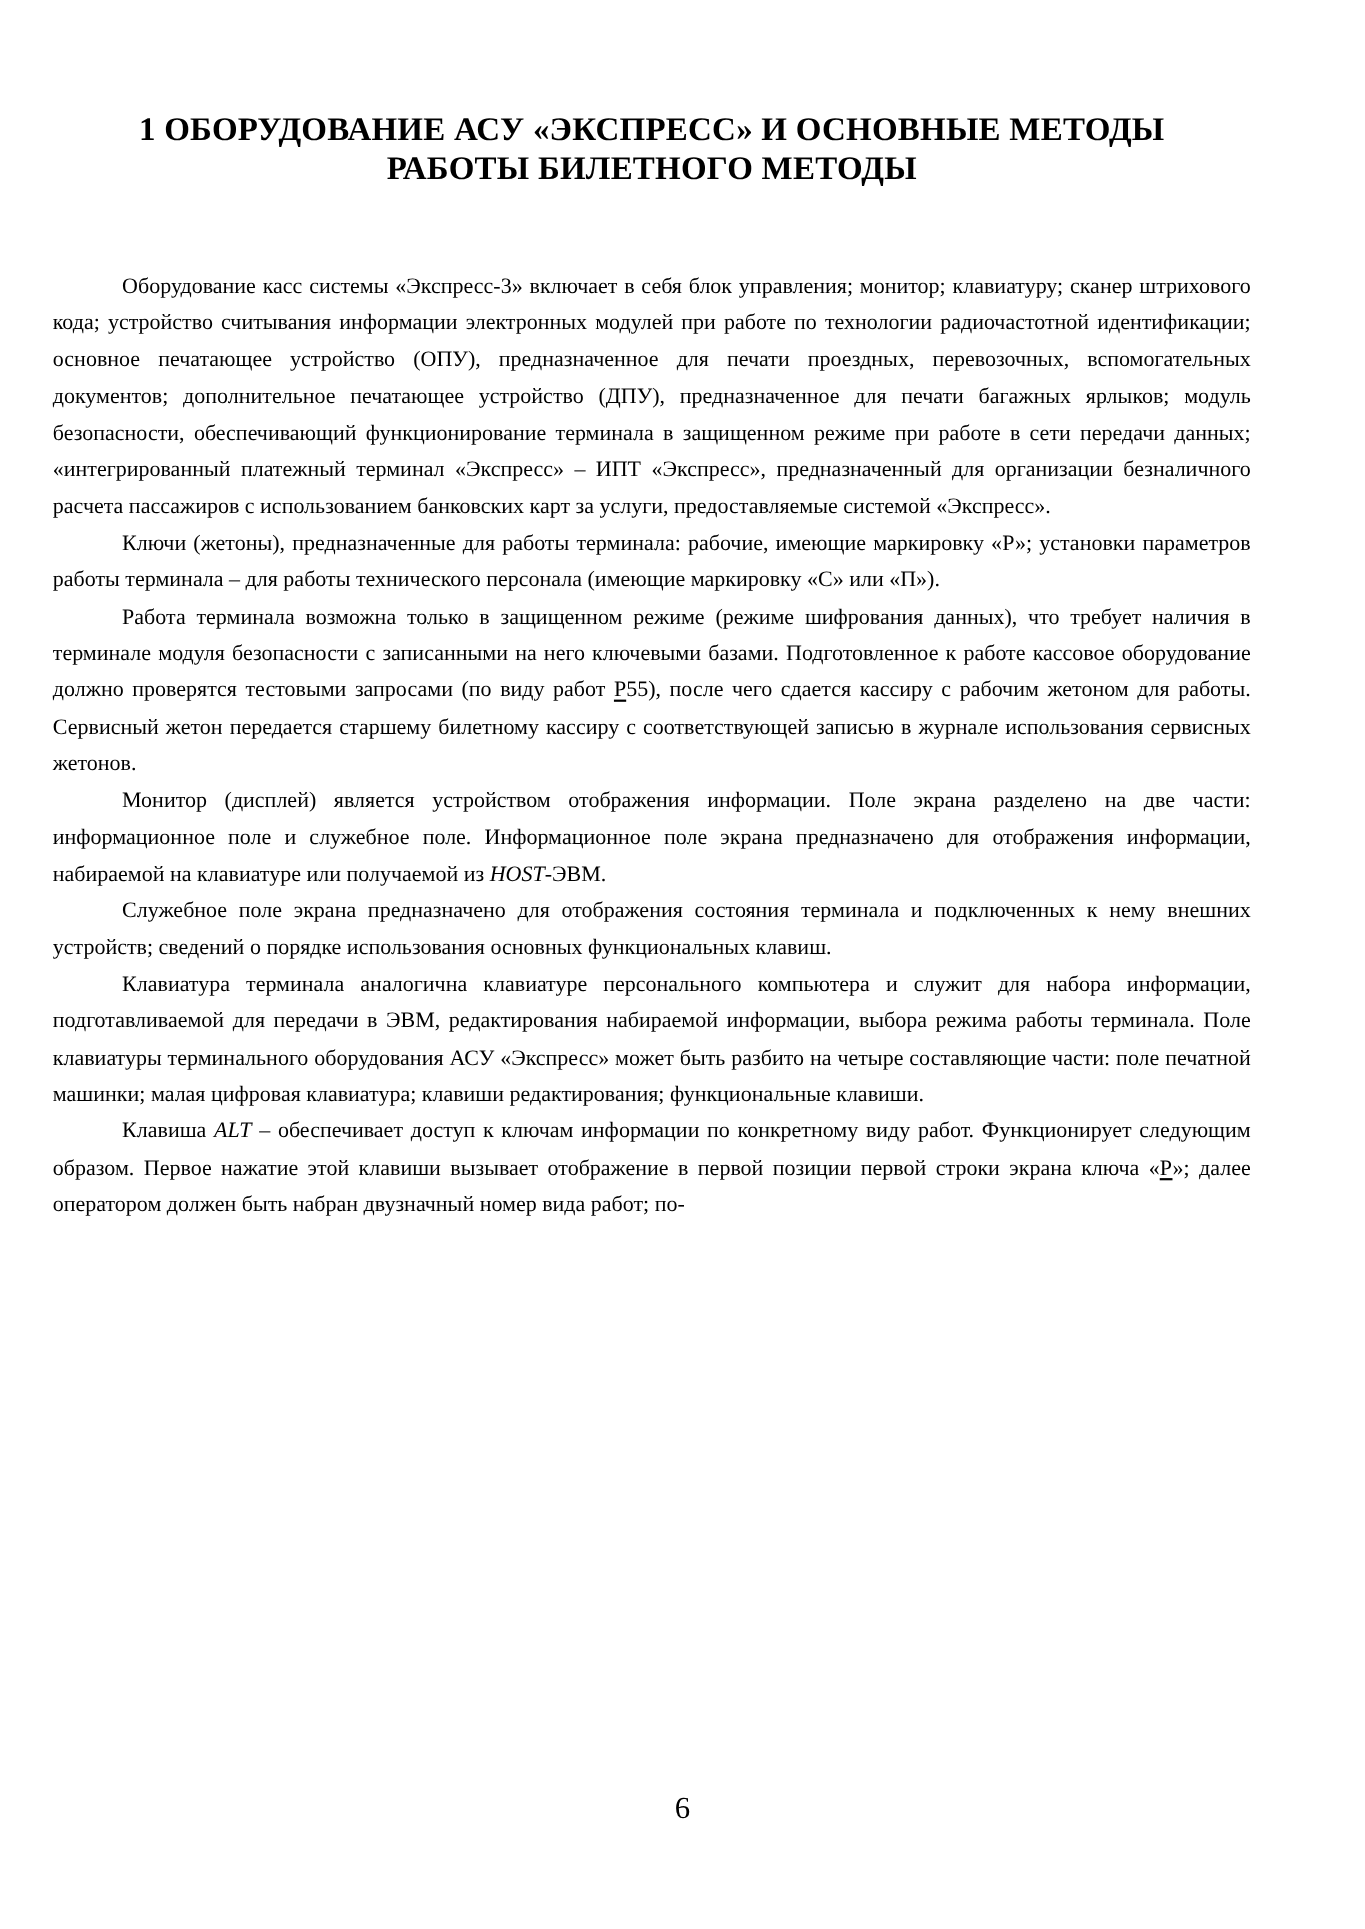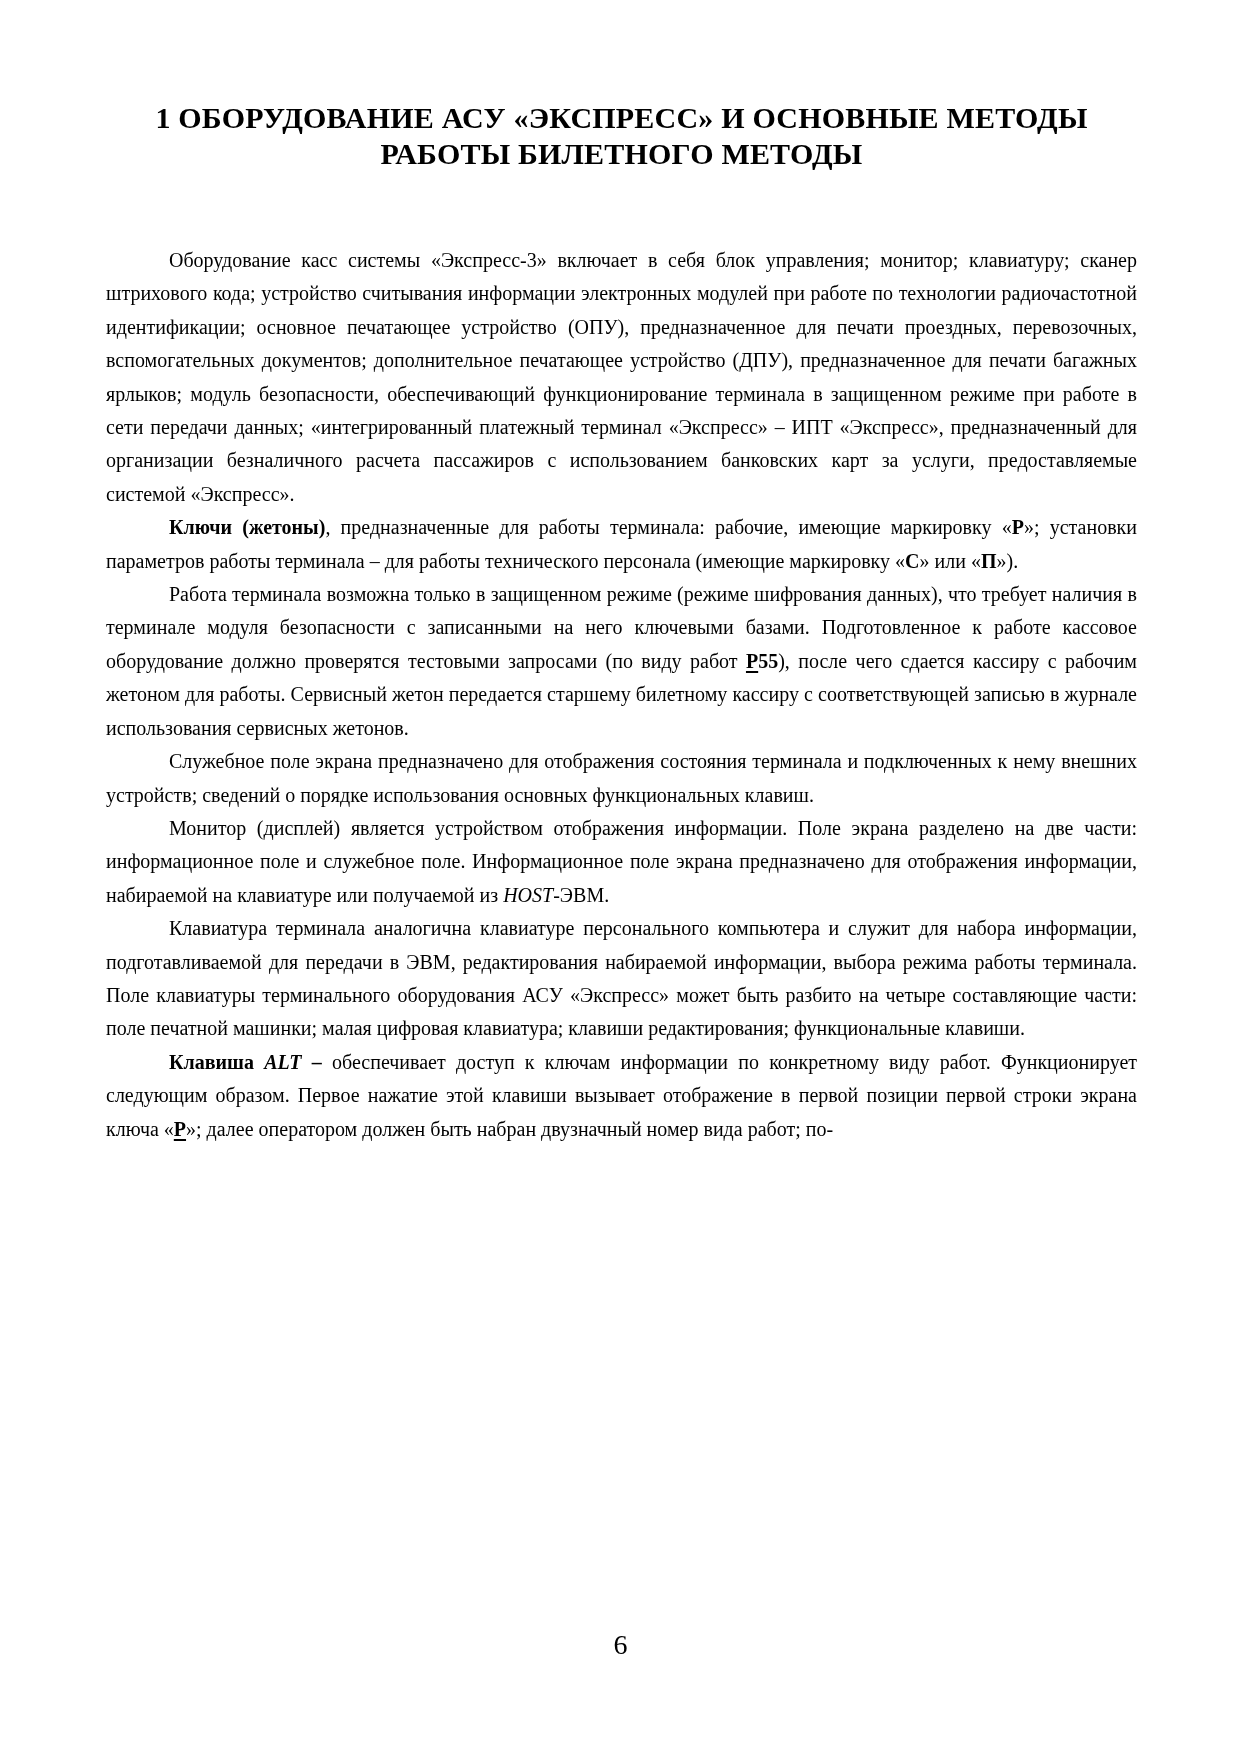--- a/index.html
+++ b/index.html
@@ -9,21 +9,21 @@
   }
   .page {
     position: relative;
     width: 1241px;
     height: 1754px;
     margin: 0 auto;
     background: #ffffff;
     color: #000000;
     font-family: "Liberation Serif", "DejaVu Serif", serif;
     box-sizing: border-box;
-    padding: 100px 104px 0 106px;
+    padding: 100px 104px 0 48px;
     overflow: hidden;
   }
   .doc-title {
     margin: 0 0 72px 0;
     text-align: center;
     font-size: 30px;
     font-weight: bold;
     line-height: 36px;
     letter-spacing: 0.2px;
   }
@@ -32,21 +32,21 @@
     font-size: 20px;
     line-height: 33.4px;
     text-align: justify;
     hyphens: auto;
     -webkit-hyphens: auto;
   }
   .doc-body p {
     margin: 0;
     text-indent: 63px;
   }
-  .b { font-weight: bold; }
+  .b { font-weight: normal; }
   .i { font-style: italic; }
   .u { text-decoration: underline; text-decoration-thickness: 2px; text-underline-offset: 3px; }
   .page-number {
     position: absolute;
     left: 0;
     right: 0;
     top: 1628px;
     text-align: center;
     font-size: 28px;
     line-height: 33px;
@@ -59,21 +59,21 @@
 
   <h1 class="doc-title">
     <span>1 ОБОРУДОВАНИЕ АСУ «ЭКСПРЕСС» И ОСНОВНЫЕ МЕТОДЫ</span>
     <span>РАБОТЫ БИЛЕТНОГО МЕТОДЫ</span>
   </h1>
 
   <div class="doc-body">
     <p><span>Оборудование касс системы «Экспресс-3» включает в себя блок управления; монитор; клавиатуру; сканер штрихового кода; устройство считывания информации электронных модулей при работе по технологии радиочастотной идентификации; основное печатающее устройство (ОПУ), предназначенное для печати проездных, перевозочных, вспомогательных документов; дополнительное печатающее устройство (ДПУ), предназначенное для печати багажных ярлыков; модуль безопасности, обеспечивающий функционирование терминала в защищенном режиме при работе в сети передачи данных; «интегрированный платежный терминал «Экспресс» – ИПТ «Экспресс», предназначенный для организации безналичного расчета пассажиров с использованием банковских карт за услуги, предоставляемые системой «Экспресс».</span></p>
     <p><span class="b">Ключи (жетоны)</span><span>, предназначенные для работы терминала: рабочие, имеющие маркировку «</span><span class="b">Р</span><span>»; установки параметров работы терминала – для работы технического персонала (имеющие маркировку «</span><span class="b">С</span><span>» или «</span><span class="b">П</span><span>»).</span></p>
     <p><span>Работа терминала возможна только в защищенном режиме (режиме шифрования данных), что требует наличия в терминале модуля безопасности с записанными на него ключевыми базами. Подготовленное к работе кассовое оборудование должно проверятся тестовыми запросами (по виду работ </span><span class="b u">Р</span><span class="b">55</span><span>), после чего сдается кассиру с рабочим жетоном для работы. Сервисный жетон передается старшему билетному кассиру с соответствующей записью в журнале использования сервисных жетонов.</span></p>
+    <p><span>Монитор (дисплей) является устройством отображения информации. Поле экрана разделено на две части: информационное поле и служебное поле. Информационное поле экрана предназначено для отображения информации, набираемой на клавиатуре или получаемой из </span><span class="i">HOST</span><span>-ЭВМ.</span></p>
     <p><span>Служебное поле экрана предназначено для отображения состояния терминала и подключенных к нему внешних устройств; сведений о порядке использования основных функциональных клавиш.</span></p>
-    <p><span>Монитор (дисплей) является устройством отображения информации. Поле экрана разделено на две части: информационное поле и служебное поле. Информационное поле экрана предназначено для отображения информации, набираемой на клавиатуре или получаемой из </span><span class="i">HOST</span><span>-ЭВМ.</span></p>
     <p><span>Клавиатура терминала аналогична клавиатуре персонального компьютера и служит для набора информации, подготавливаемой для передачи в ЭВМ, редактирования набираемой информации, выбора режима работы терминала. Поле клавиатуры терминального оборудования АСУ «Экспресс» может быть разбито на четыре составляющие части: поле печатной машинки; малая цифровая клавиатура; клавиши редактирования; функциональные клавиши.</span></p>
     <p><span class="b">Клавиша </span><span class="b i">ALT</span><span class="b"> –</span><span> обеспечивает доступ к ключам информации по конкретному виду работ. Функционирует следующим образом. Первое нажатие этой клавиши вызывает отображение в первой позиции первой строки экрана ключа «</span><span class="b u">Р</span><span>»; далее оператором должен быть набран двузначный номер вида работ; по-</span></p>
   </div>
 
   <div class="page-number">6</div>
 
 </div>
 
 </body></html>

